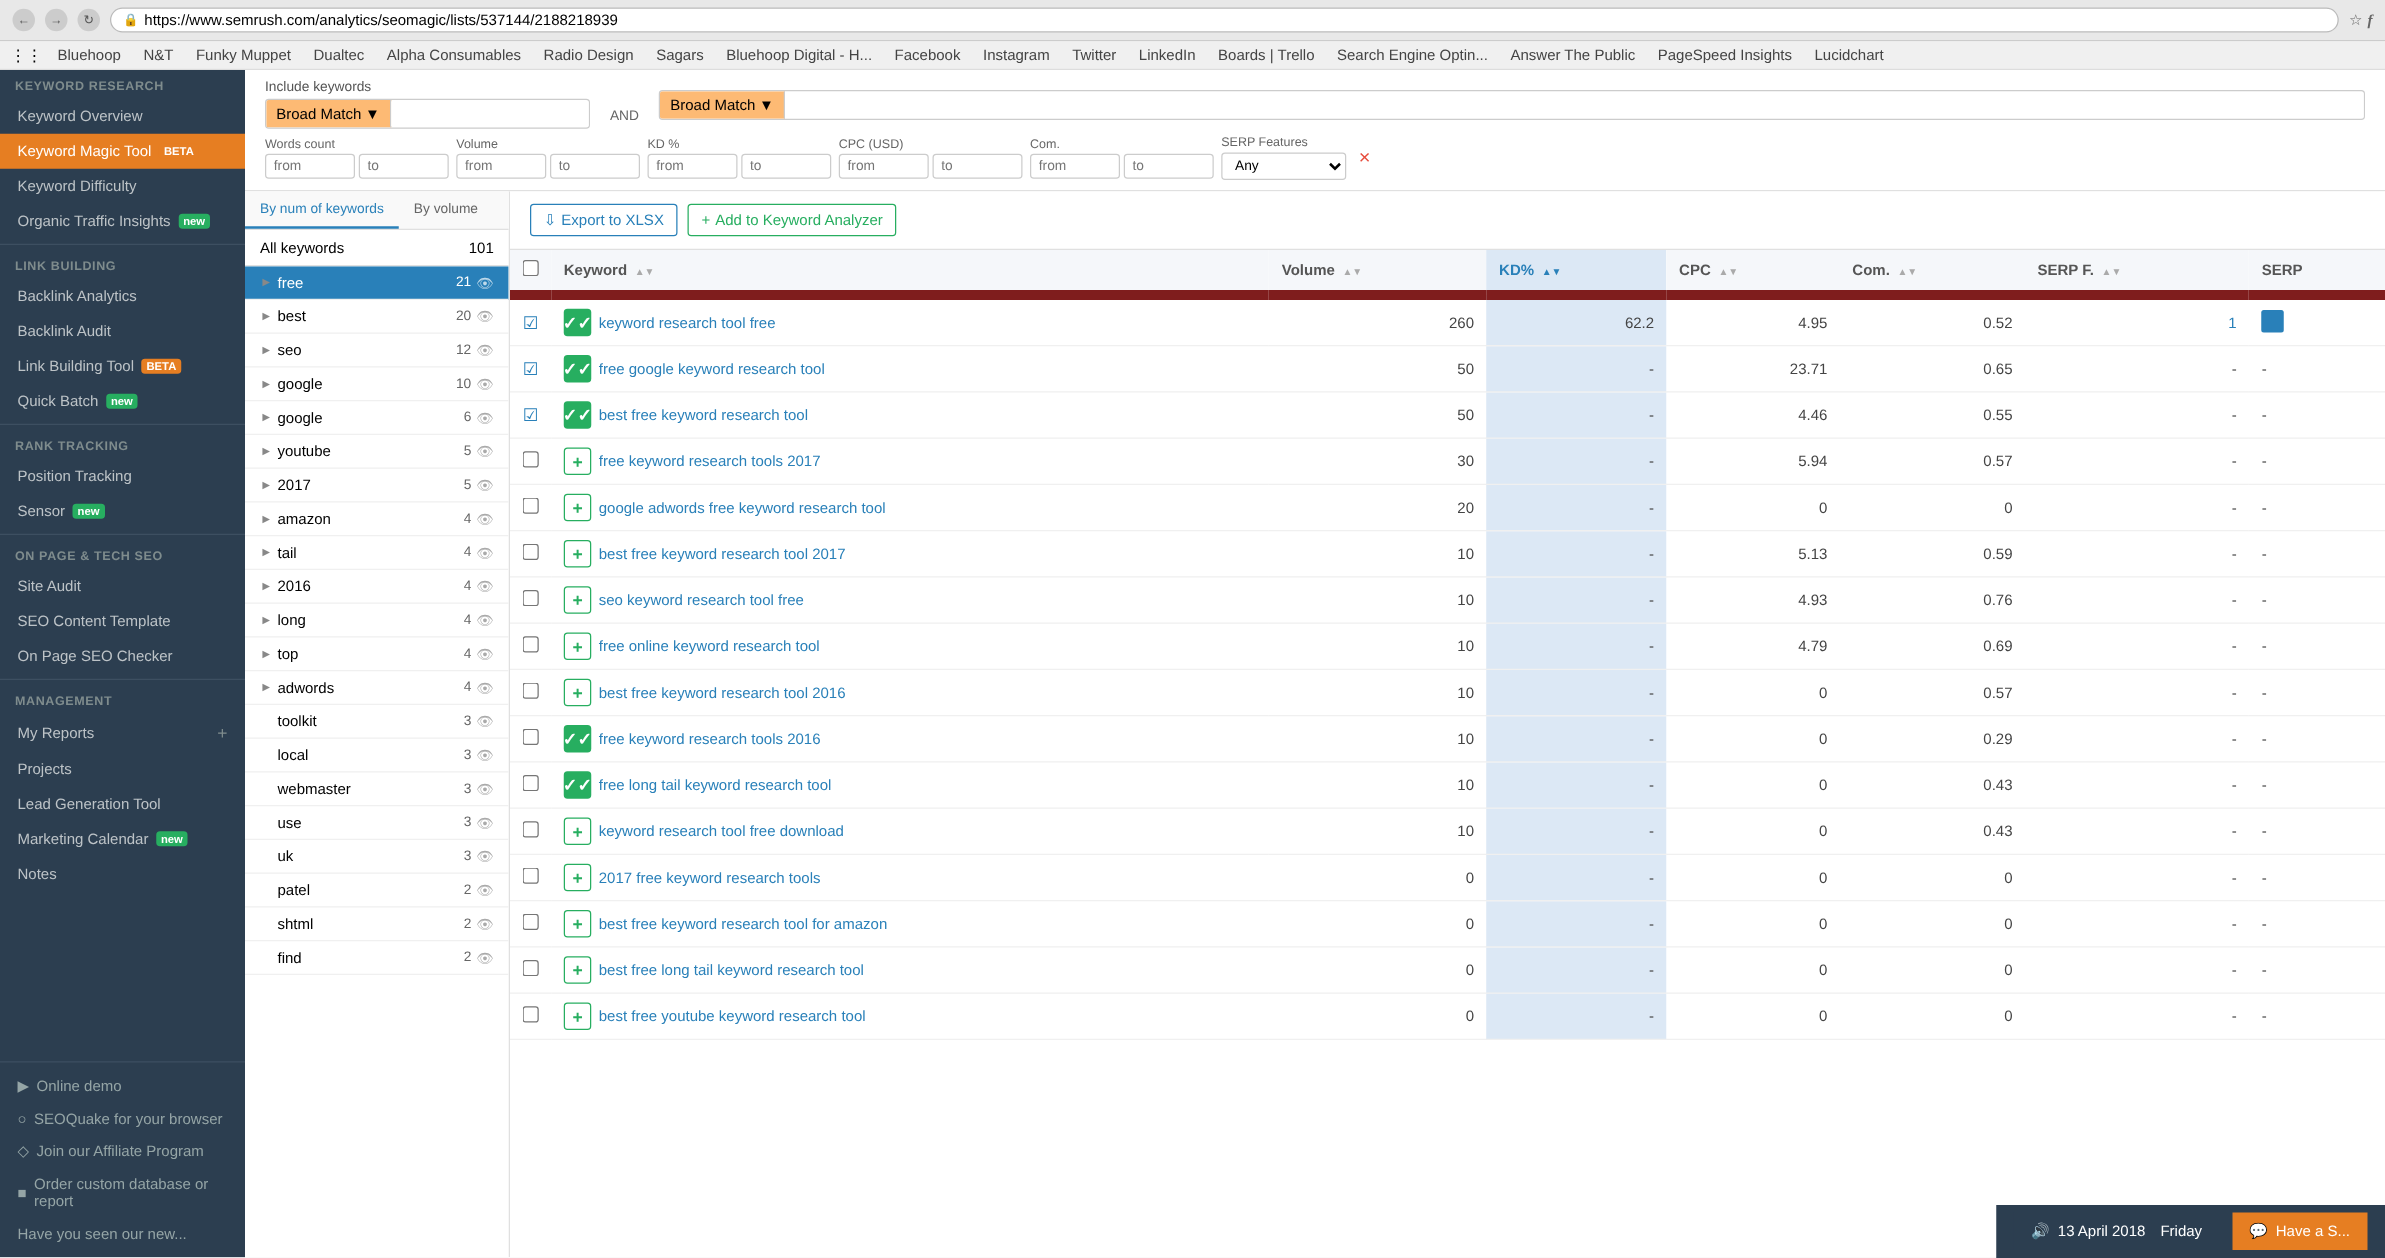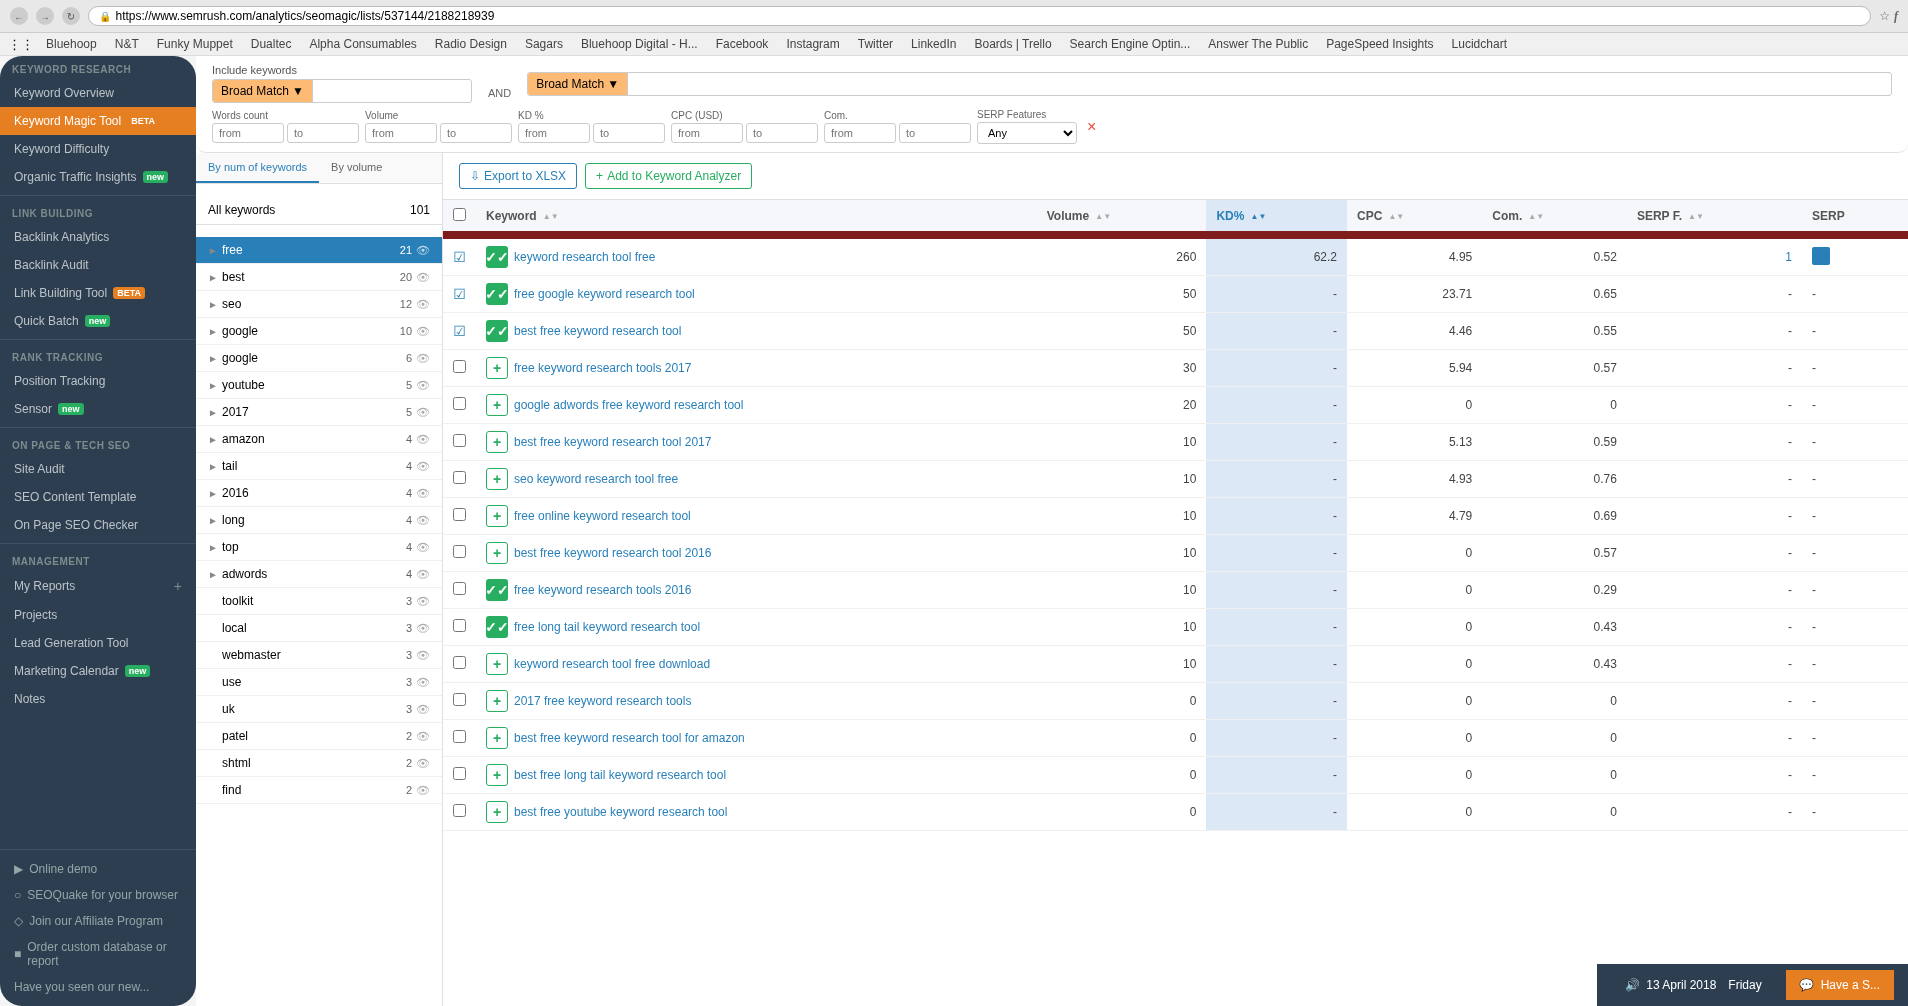--- a/index.html
+++ b/index.html
@@ -54,21 +54,20 @@
 
     
     .sidebar {
       width: 196px;
       background: #2c3e50;
       color: #ccc;
       display: flex;
       flex-direction: column;
       overflow-y: auto;
       flex-shrink: 0;
-      border-radius: 22px;
     }
     .sidebar-section-header {
       padding: 8px 12px 4px;
       font-size: 10px;
       color: #7f8c8d;
       font-weight: bold;
       text-transform: uppercase;
       letter-spacing: 0.5px;
     }
     .sidebar-item {
@@ -113,21 +112,20 @@
       flex-direction: column;
       overflow: hidden;
       background: white;
     }
 
     
     .filter-bar {
       background: white;
       border-bottom: 1px solid #e0e0e0;
       padding: 8px 16px;
-      border-radius: 10px;
     }
     .filter-row {
       display: flex;
       align-items: center;
       gap: 8px;
       margin-bottom: 6px;
     }
     .filter-input-group {
       display: flex;
       align-items: center;
@@ -213,27 +211,26 @@
 
     
     .main-content {
       display: flex;
       flex: 1;
       overflow: hidden;
     }
 
     
     .keyword-groups-panel {
-      width: 247px;
+      width: 212px;
       border-right: 1px solid #e0e0e0;
       display: flex;
       flex-direction: column;
       overflow: hidden;
       flex-shrink: 0;
-      gap: 12px;
     }
     .groups-tabs {
       display: flex;
       border-bottom: 1px solid #e0e0e0;
       background: #f9f9f9;
     }
     .groups-tab {
       padding: 8px 12px;
       font-size: 11px;
       cursor: pointer;

